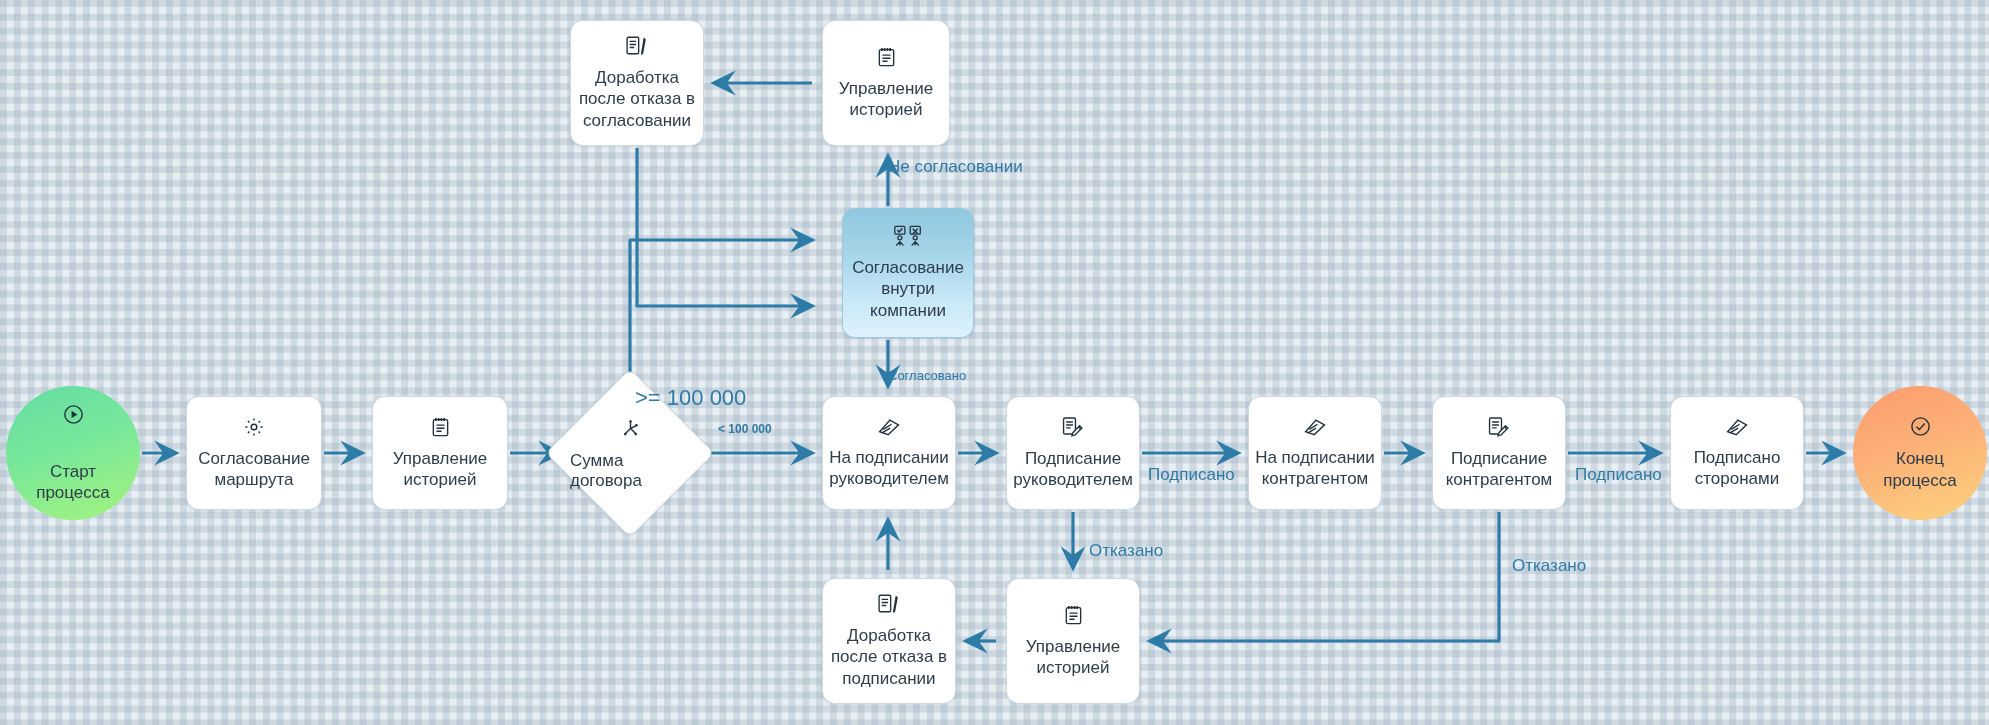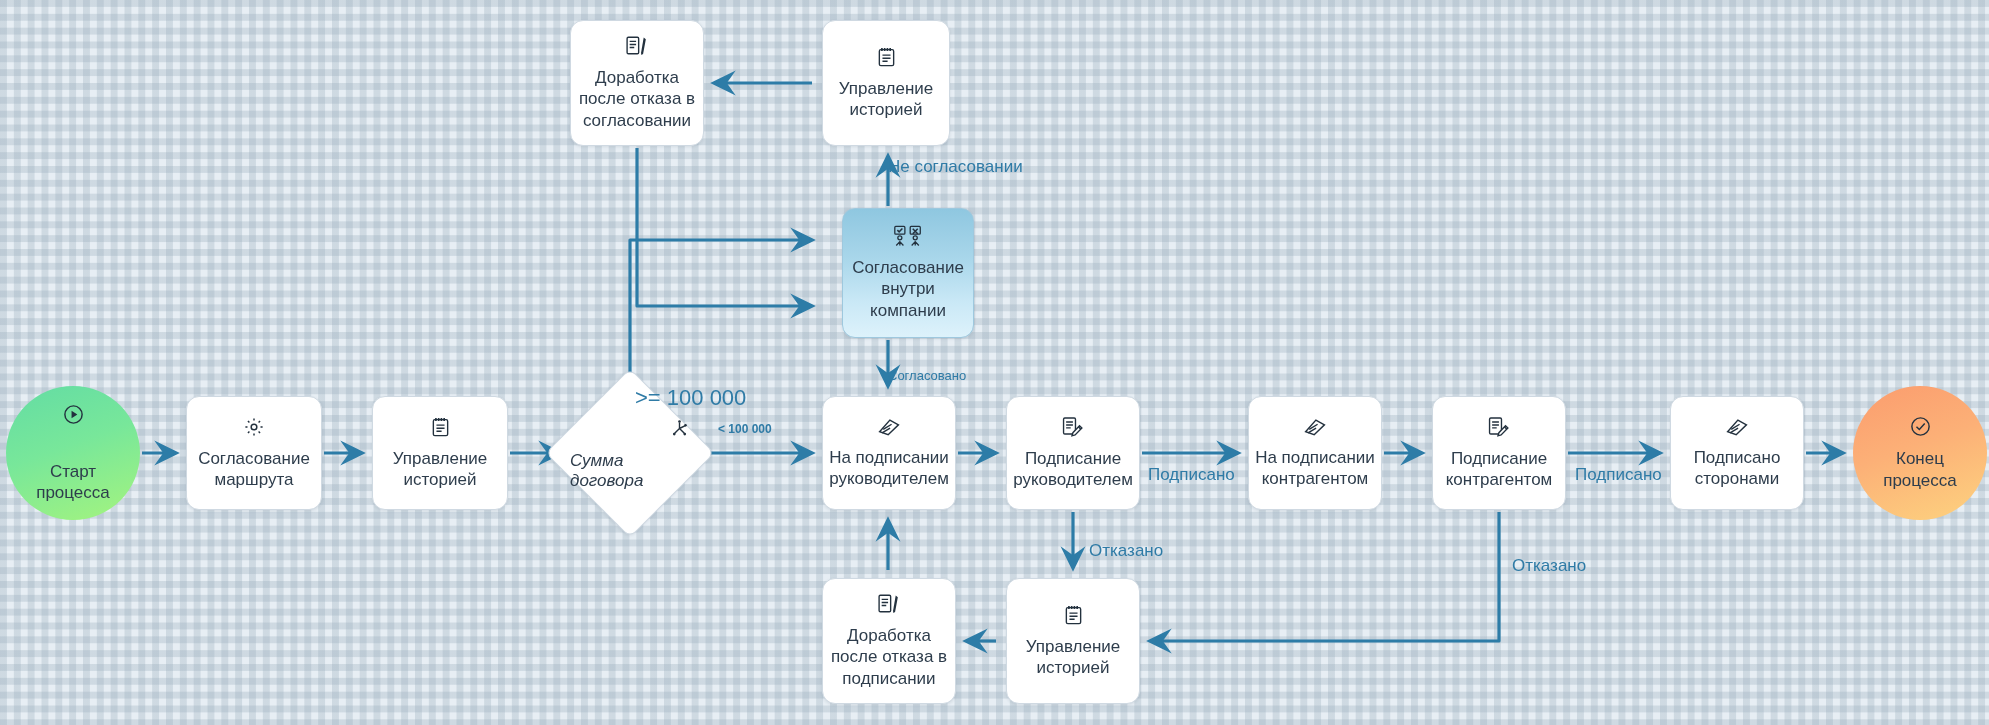--- a/index.html
+++ b/index.html
@@ -67,24 +67,23 @@
     position:absolute;inset:0;
     background:#fff;
     border:1.4px solid #cfd9e2;
     transform:rotate(45deg);
     border-radius:8px;
     box-shadow:0 1px 3px rgba(40,60,80,.10);
   }
   .diamond .inner{
     position:absolute;inset:0;
     display:flex;flex-direction:column;
-    align-items:flex-end;justify-content:center;
+    align-items:center;justify-content:center;
     color:#2e3d4c;
     z-index:2;
-    font-style:italic;
   }
   .ico{
     display:block;
     line-height:1;
     margin-bottom:7px;
     color:#23313e;
   }
   .lbl{white-space:pre-line;}
 
   .edge-label{

